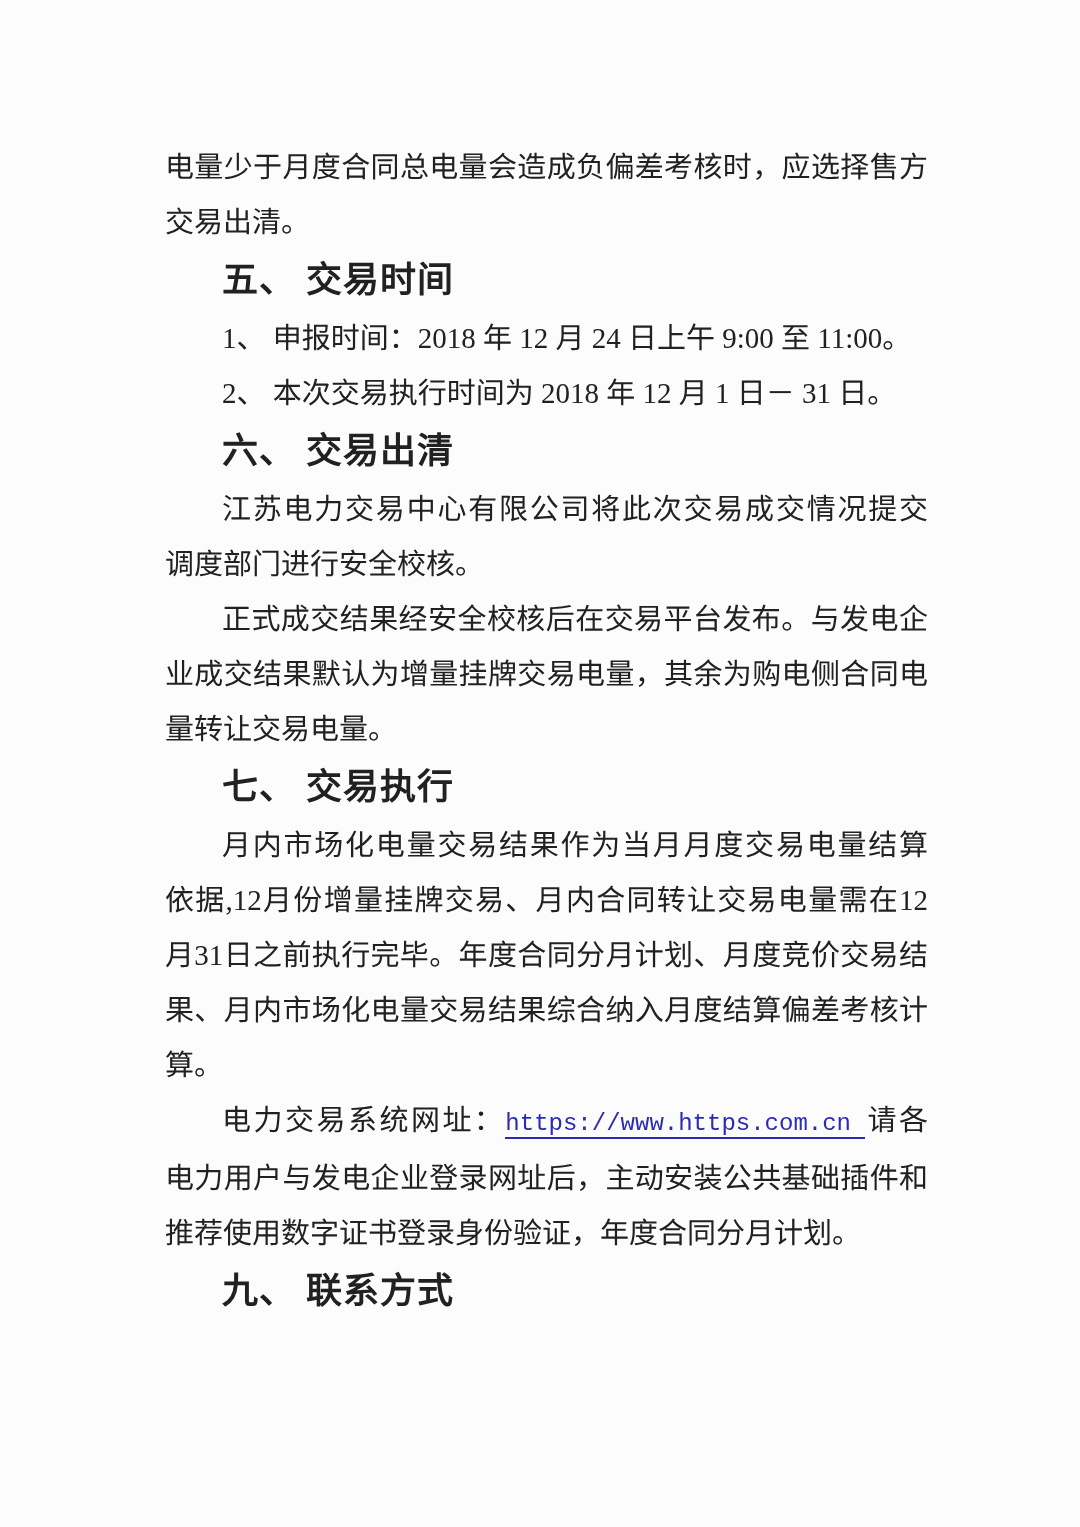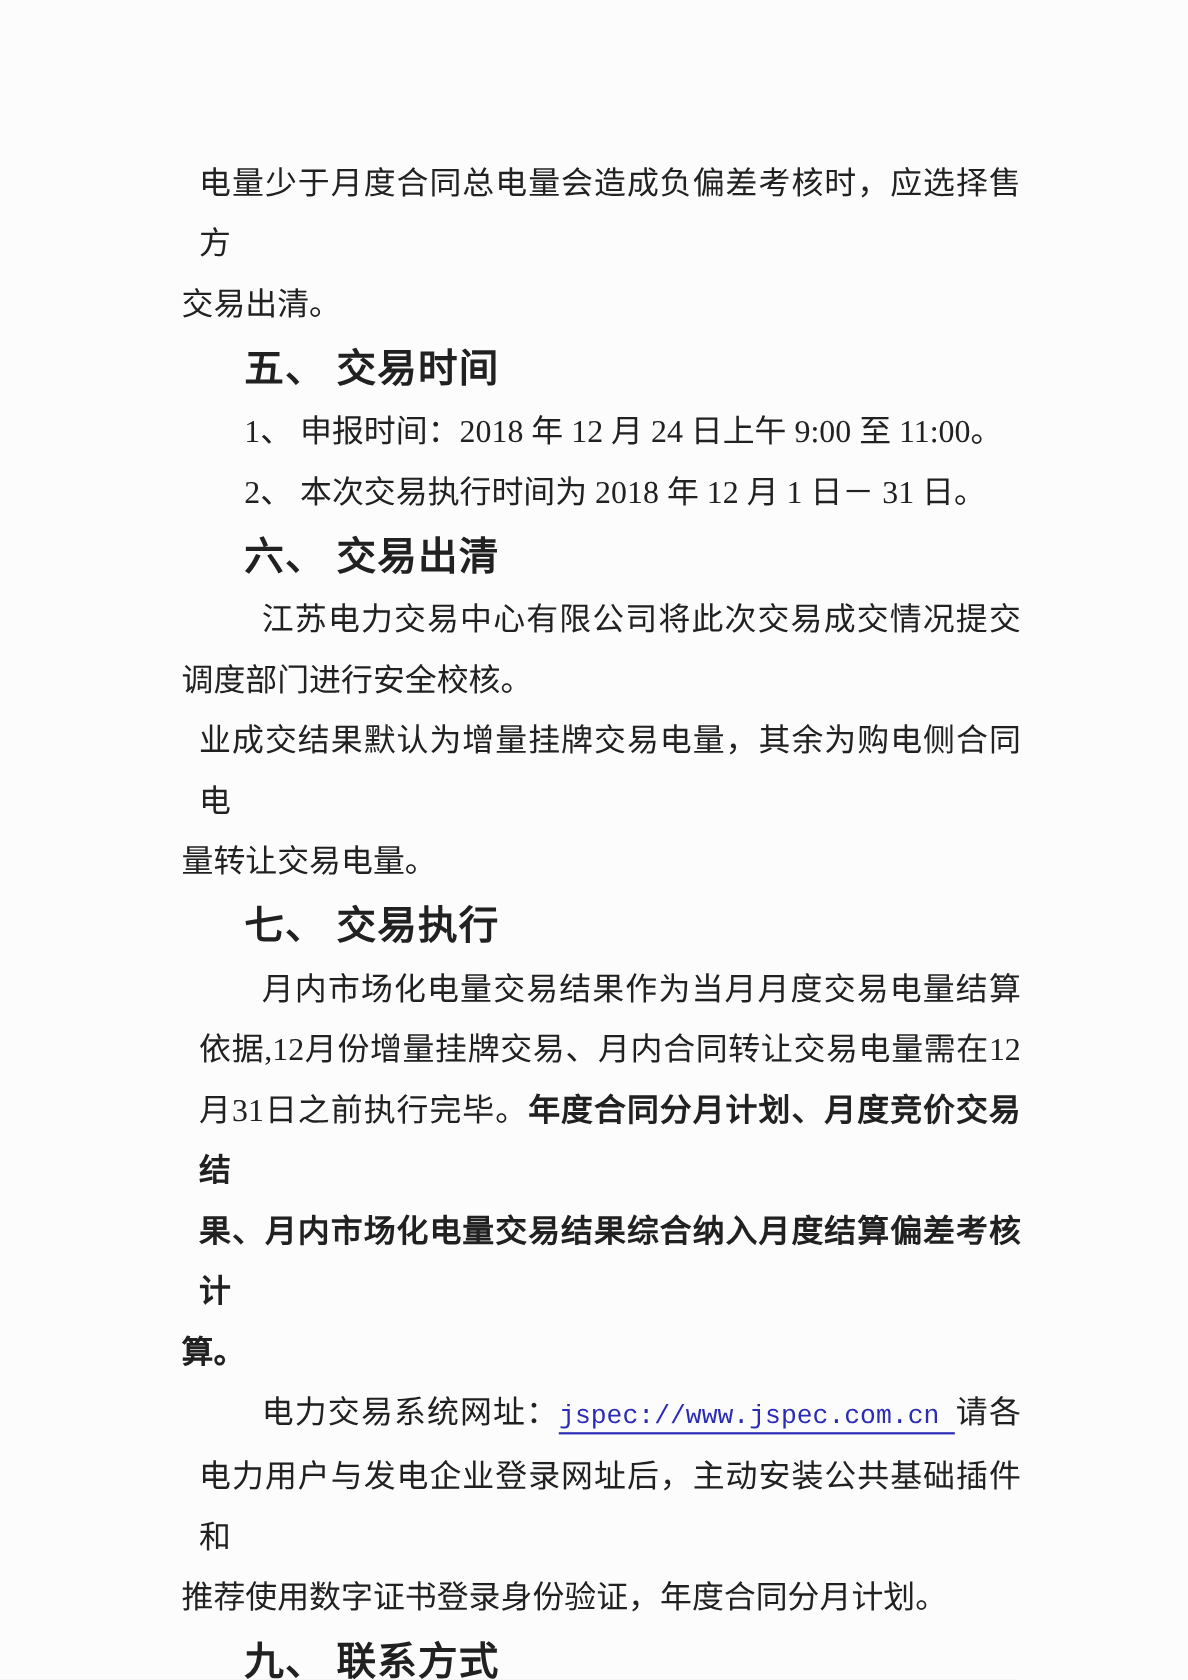--- a/index.html
+++ b/index.html
@@ -30,33 +30,32 @@
     font-size:29px;
     line-height:55px;
     min-height:55px;
     letter-spacing:0;
     white-space:normal;
   }
   
   .fill{
     text-align:justify;
     text-align-last:justify;
-    margin-left:16px;
   }
   
   .indent{ text-indent:57px; }
   .heading{
     font-weight:bold;
     font-size:36px;
     letter-spacing:1px;
     text-indent:57px;
     margin:3px 0;
   }
   .run{}
-  .bold{ font-weight:bold; }
+  .bold{ font-weight:normal; }
   .url-link{
     color:var(--link);
     font-family:"Liberation Mono","DejaVu Sans Mono",monospace;
     font-size:24px;
     text-decoration:none;
     border-bottom:2px solid currentColor;
     padding-right:14px;
   }
 </style>
 </head>
@@ -65,26 +64,27 @@
 <div class="page">
   <main class="doc" id="doc">
       <div class="line body fill"><span class="run">电量少于月度合同总电量会造成负偏差考核时，应选择售方</span></div>
       <div class="line body"><span class="run">交易出清。</span></div>
       <div class="line heading"><span class="run">五、 交易时间</span></div>
       <div class="line indent"><span class="run">1、 申报时间：2018 年 12 月 24 日上午 9:00 至 11:00。</span></div>
       <div class="line indent"><span class="run">2、 本次交易执行时间为 2018 年 12 月 1 日－ 31 日。</span></div>
       <div class="line heading"><span class="run">六、 交易出清</span></div>
       <div class="line indent fill"><span class="run">江苏电力交易中心有限公司将此次交易成交情况提交</span></div>
       <div class="line body"><span class="run">调度部门进行安全校核。</span></div>
+      <div class="line indent fill"><span class="run">正式成交结果经安全校核后在交易平台发布。与发电企</span></div>
       <div class="line body fill"><span class="run">业成交结果默认为增量挂牌交易电量，其余为购电侧合同电</span></div>
       <div class="line body"><span class="run">量转让交易电量。</span></div>
       <div class="line heading"><span class="run">七、 交易执行</span></div>
       <div class="line indent fill"><span class="run">月内市场化电量交易结果作为当月月度交易电量结算</span></div>
       <div class="line body fill"><span class="run">依据,12月份增量挂牌交易、月内合同转让交易电量需在12</span></div>
       <div class="line body fill"><span class="run">月31日之前执行完毕。</span><span class="run bold">年度合同分月计划、月度竞价交易结</span></div>
       <div class="line body fill"><span class="run bold">果、月内市场化电量交易结果综合纳入月度结算偏差考核计</span></div>
       <div class="line body"><span class="run bold">算。</span></div>
-      <div class="line indent fill"><span class="run">电力交易系统网址：</span><a href="#" class="url-link">jspec://www.jspec.com.cn</a><span class="run">请各</span></div>
+      <div class="line indent fill"><span class="run">电力交易系统网址：</span><a href="#" class="url-link">https://www.https.com.cn</a><span class="run">请各</span></div>
       <div class="line body fill"><span class="run">电力用户与发电企业登录网址后，主动安装公共基础插件和</span></div>
       <div class="line body"><span class="run">推荐使用数字证书登录身份验证，年度合同分月计划。</span></div>
       <div class="line heading"><span class="run">九、 联系方式</span></div>
     </main>
 </div>
 
 </body></html>

